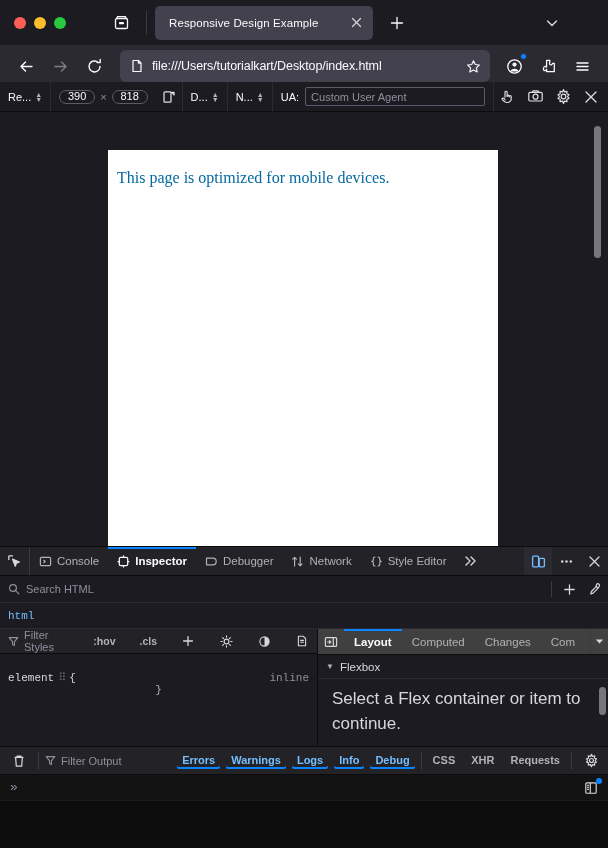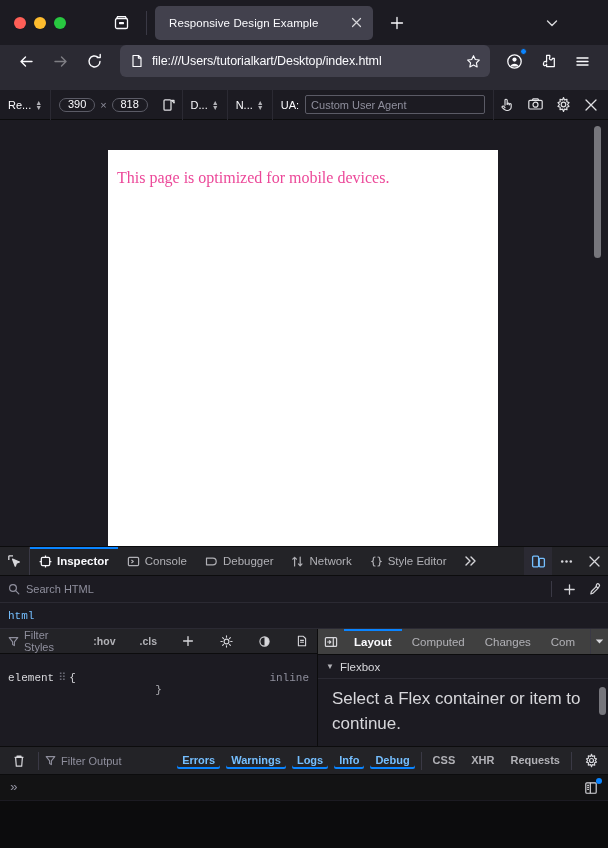--- a/index.html
+++ b/index.html
@@ -53,22 +53,22 @@
     display: flex; align-items: center; justify-content: center;
   }
   .alltabs {
     position: absolute; right: 42px; top: 50%; transform: translateY(-50%);
     width: 28px; height: 28px; border-radius: 4px;
     display: flex; align-items: center; justify-content: center;
   }
 
   
   .navbar {
-    height: 45px; background: #2b2a33;
-    display: flex; align-items: flex-start; padding: 0 10px;
+    height: 37px; background: #2b2a33;
+    display: flex; align-items: flex-end; padding: 0 10px;
     gap: 2px;
   }
   .navbtn {
     width: 32px; height: 32px; border-radius: 4px;
     display: flex; align-items: center; justify-content: center;
     flex: none;
   }
   .navbtn.disabled { opacity: .4; }
   .urlbar {
     flex: 1; height: 32px; margin: 0 6px 0 8px;
@@ -140,21 +140,21 @@
     position: absolute; top: 120px; left: 0; right: 0; bottom: 302px;
     background: #1c1b22; overflow: hidden;
   }
   .viewport {
     position: absolute; left: 108px; top: 30px;
     width: 390px; height: 818px;
     background: #ffffff;
   }
   .vp-text {
     font-family: "Liberation Serif", serif;
-    font-size: 16px; color: #ec4899; padding: 18px 8px 0 9px;
+    font-size: 16px; color: #0369a1; padding: 18px 8px 0 9px;
     line-height: 1.2;
   }
   .page-scroll {
     position: absolute; right: 7px; top: 6px;
     width: 7px; height: 132px; border-radius: 4px;
     background: #76767c;
   }
 
   
   .devtools {
@@ -475,38 +475,38 @@
 <div class="devtools">
 
   <div class="dt-tabbar">
     <div class="dt-picker">
       <svg width="15" height="15" viewBox="0 0 15 15" fill="none" stroke="#d7d7db" stroke-width="1.3" stroke-linejoin="round">
         <path d="M1.8 1.8 H6 M1.8 1.8 V6"></path>
         <path d="M5.6 5.2 L12.4 8 L9.4 9.1 L8.3 12.2 Z" fill="#d7d7db"></path>
       </svg>
     </div>
 
+    <div class="dt-tab">
+      <span>
+        <svg width="13" height="13" viewBox="0 0 13 13" fill="none" stroke="#b1b1b6" stroke-width="1.2" stroke-linejoin="round">
+          <rect x="1.4" y="2.4" width="10.2" height="8.2" rx="1.2"></rect>
+          <path d="M4.4 5.1 L6.3 6.5 L4.4 7.9"></path>
+        </svg>
+      </span>
+      <span>Console</span>
+    </div>
+
     <div class="dt-tab active">
       <span>
         <svg width="13" height="13" viewBox="0 0 13 13" fill="none" stroke="#fbfbfe" stroke-width="1.25">
           <rect x="2.3" y="2.3" width="8.4" height="8.4" rx="1.4"></rect>
           <path d="M6.5 .6 V2.3 M6.5 10.7 V12.4 M.6 6.5 H2.3 M10.7 6.5 H12.4"></path>
         </svg>
       </span>
       <span>Inspector</span>
-    </div>
-
-    <div class="dt-tab">
-      <span>
-        <svg width="13" height="13" viewBox="0 0 13 13" fill="none" stroke="#b1b1b6" stroke-width="1.2" stroke-linejoin="round">
-          <rect x="1.4" y="2.4" width="10.2" height="8.2" rx="1.2"></rect>
-          <path d="M4.4 5.1 L6.3 6.5 L4.4 7.9"></path>
-        </svg>
-      </span>
-      <span>Console</span>
     </div>
 
     <div class="dt-tab">
       <span>
         <svg width="13" height="13" viewBox="0 0 13 13" fill="none" stroke="#b1b1b6" stroke-width="1.2" stroke-linejoin="round">
           <path d="M1.5 3.2 h6.4 a3.3 3.3 0 0 1 0 6.6 H1.5 Z"></path>
         </svg>
       </span>
       <span>Debugger</span>
     </div>

